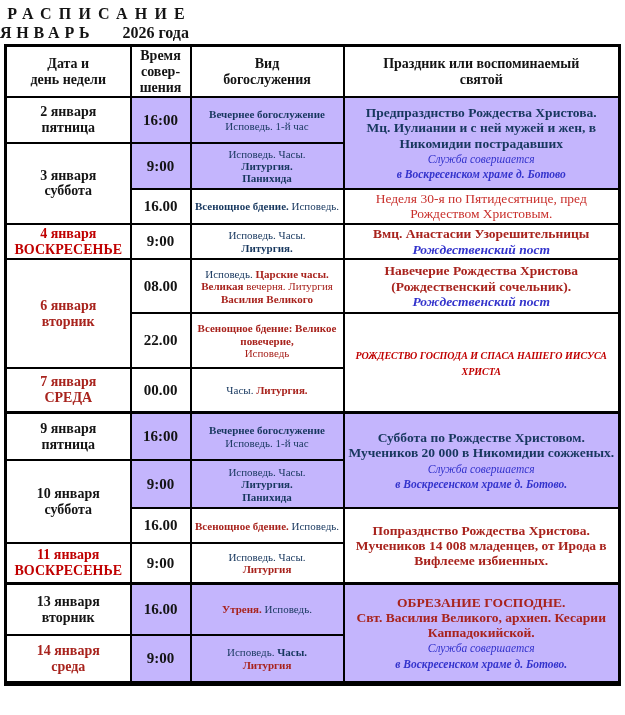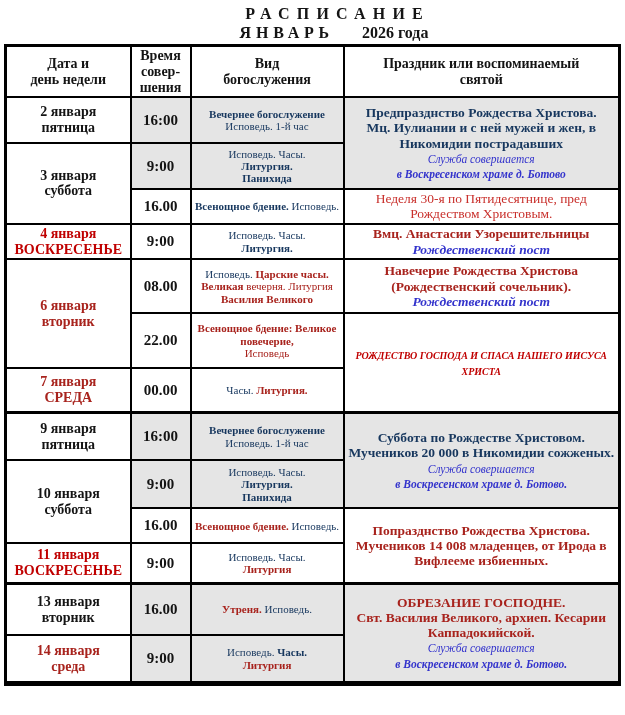--- a/index.html
+++ b/index.html
@@ -1,42 +1,42 @@
 <!DOCTYPE html>
 <html><head>
 <meta charset="utf-8">
 <style>
   html,body{margin:0;padding:0;background:#ffffff;}
   body{
     width:625px;height:715px;overflow:hidden;
     font-family:"Liberation Serif","DejaVu Serif",serif;
     -webkit-font-smoothing:antialiased;
   }
-  .title{ text-align:center; padding-top:5px; font-weight:bold; color:#141414; line-height:1.1;padding-left:43px;}
+  .title{ padding-top:5px; font-weight:bold; color:#141414; line-height:1.1;}
   .t1{font-size:16px; letter-spacing:0.45em; padding-left:0.45em;}
   .t2{font-size:15.5px; margin-top:1px;}
   .t3{font-size:16px; margin-top:1px;}
   .t3 .month{letter-spacing:0.3em; margin-right:28px;}
 
   table.sched{
     border-collapse:collapse; table-layout:fixed;
     width:614px; margin:3px auto 0 auto;
     border:3px solid #000; border-bottom-width:5px;
   }
   .sched th,.sched td{
     border:2px solid #000; text-align:center; vertical-align:middle;
     padding:1px 2px; line-height:1.13; overflow:hidden;
   }
   .sched th{font-size:14px; color:#141414; line-height:1.12; font-weight:bold;}
   td.c-date{font-size:14px;}
   td.c-time{font-size:15px;}
   td.c-service{font-size:11px;}
   td.c-feast{font-size:13.5px;}
   tr.tt td{border-top-width:3px;}
-  .hl{background:#e5e5e5;}
+  .hl{background:#c4b5fd;}
 
   .black-b{color:#141414;font-weight:bold;}
   .navy{color:#17375E;}
   .navy-b{color:#17375E;font-weight:bold;}
   .darkred{color:#A8231D;}
   .darkred-b{color:#A8231D;font-weight:bold;}
   .red{color:#C9302C;}
   .red-b{color:#C00000;font-weight:bold;}
   .blue-i{color:#3333CC;font-style:italic;}
   .blue-bi{color:#3333CC;font-style:italic;font-weight:bold;}

